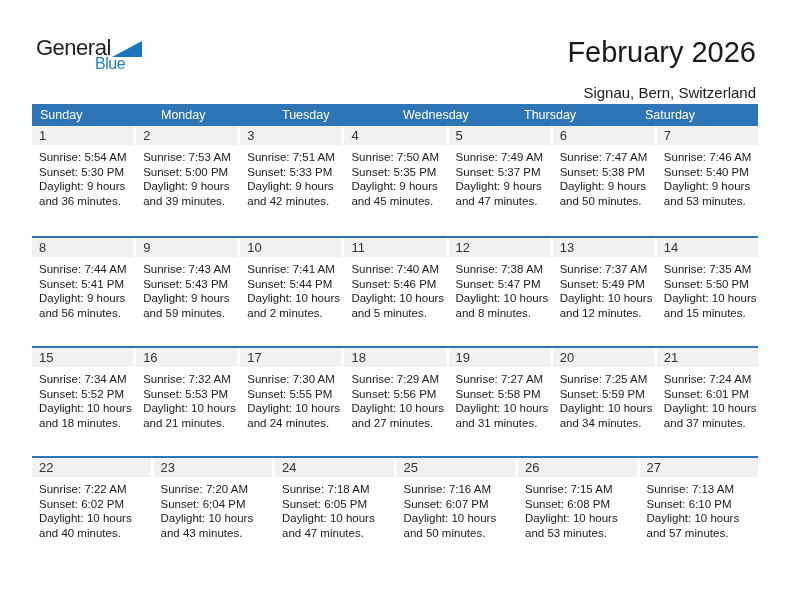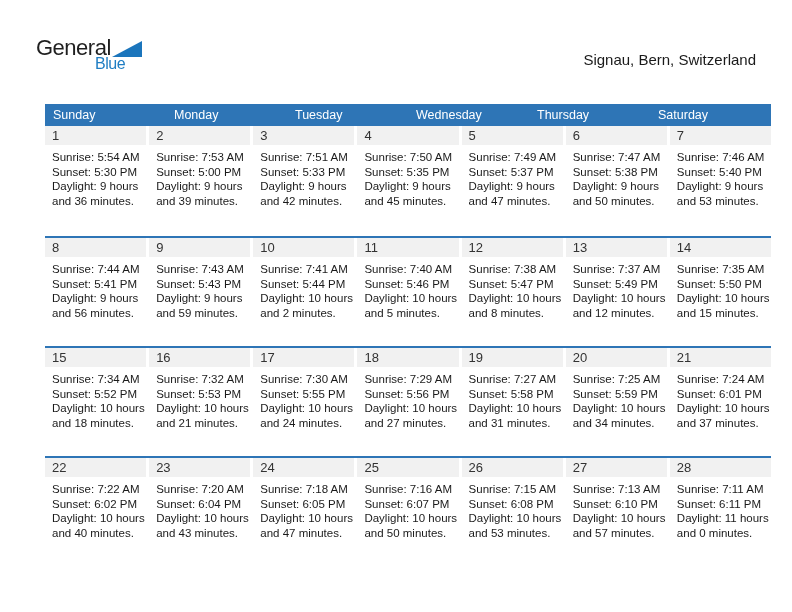--- a/index.html
+++ b/index.html
@@ -19,21 +19,21 @@
     border-bottom:16px solid #1b75bc;
     border-left:30px solid transparent;
     margin-left:1px;margin-bottom:2px;
   }
   .logo-blue{font-size:16px;color:#1e7dc3;letter-spacing:-0.5px;padding-left:59px;margin-top:-3px;}
   
   .head-right{position:absolute;right:36px;top:36px;text-align:right;}
   .title{font-size:29px;color:#1a1a1a;letter-spacing:0;}
   .subtitle{font-size:15px;color:#1a1a1a;margin-top:15px;}
   
-  .calendar{position:absolute;left:45px;top:104px;width:726px;}
+  .calendar{position:absolute;left:32px;top:104px;width:726px;}
   .weekday-row{display:flex;background:#2e75b6;height:22px;}
   .weekday-cell{
     flex:1;color:#ffffff;font-size:12.5px;line-height:22px;
     padding-left:8px;box-sizing:border-box;white-space:nowrap;overflow:hidden;
   }
   .week-row{display:flex;height:110px;box-sizing:border-box;gap:3px;}
   .week-row + .week-row{border-top:2px solid #2e75b6;}
   .day-cell{flex:1;background:#ffffff;min-width:0;}
   .day-band{
     height:19px;background:#f1f1f1;font-size:13px;color:#333333;
@@ -49,20 +49,21 @@
 
   <div class="logo">
     <div class="logo-row">
       <span class="logo-general">General</span>
       <span class="logo-triangle"></span>
     </div>
     <div class="logo-blue">Blue</div>
   </div>
 
   <div class="head-right">
+    <div class="title">February 2026</div>
     <div class="subtitle">Signau, Bern, Switzerland</div>
   </div>
 
   <div class="calendar">
     <div class="weekday-row">
       <div class="weekday-cell">Sunday</div>
       <div class="weekday-cell">Monday</div>
       <div class="weekday-cell">Tuesday</div>
       <div class="weekday-cell">Wednesday</div>
       <div class="weekday-cell">Thursday</div>
@@ -336,26 +337,17 @@
   <div class="day-cell">
     <div class="day-band">27</div>
     <div class="day-lines">
       <div class="day-line">Sunrise: 7:13 AM</div>
       <div class="day-line">Sunset: 6:10 PM</div>
       <div class="day-line">Daylight: 10 hours</div>
       <div class="day-line">and 57 minutes.</div>
     </div>
   </div>
 
-  <div class="day-cell">
-    <div class="day-band">28</div>
-    <div class="day-lines">
-      <div class="day-line">Sunrise: 7:11 AM</div>
-      <div class="day-line">Sunset: 6:11 PM</div>
-      <div class="day-line">Daylight: 11 hours</div>
-      <div class="day-line">and 0 minutes.</div>
-    </div>
-  </div>
 </div>
       </div>
   </div>
 
 </div>
 
 </body></html>

